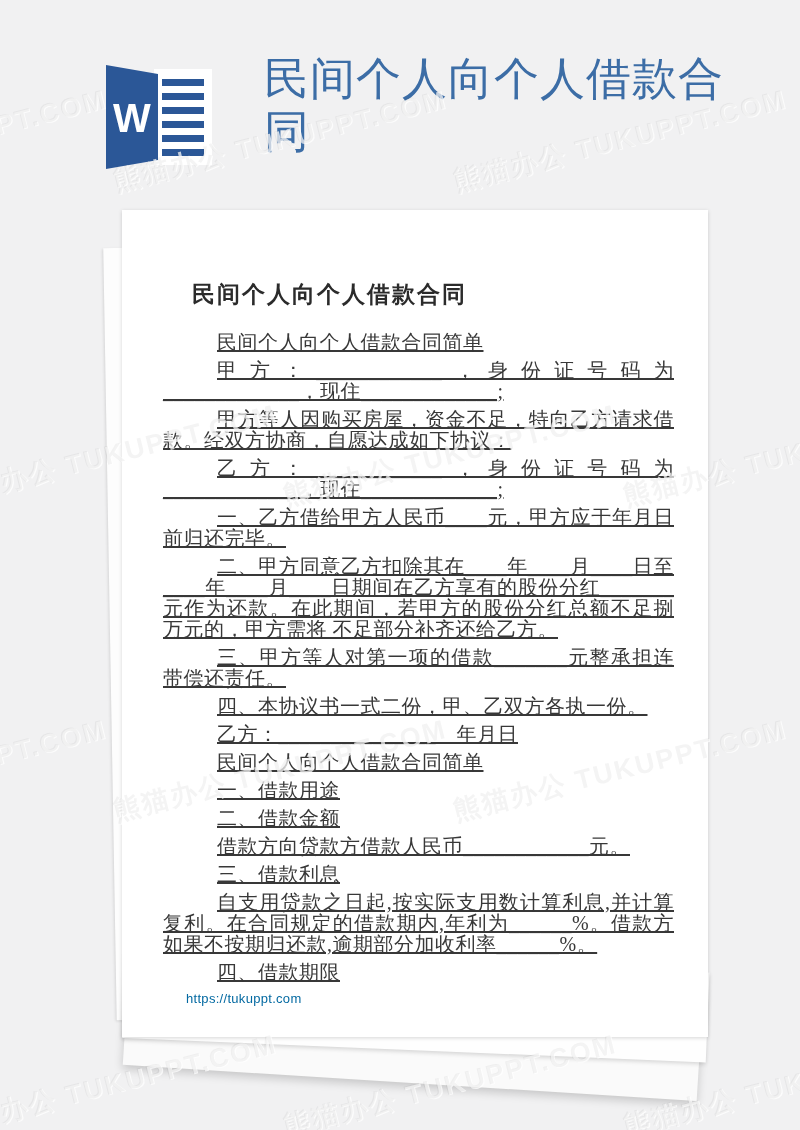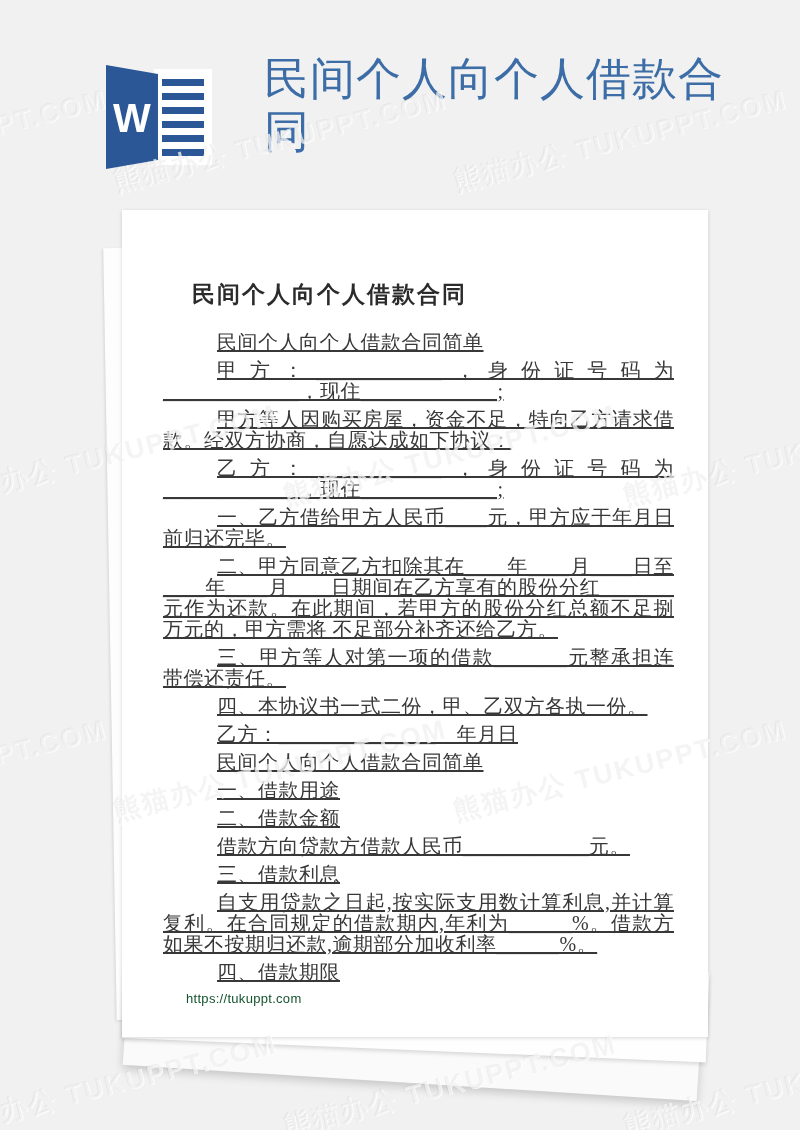--- a/index.html
+++ b/index.html
@@ -43,21 +43,21 @@
     margin:0 0 24px 29px;font-size:23px;line-height:26px;font-weight:600;
     letter-spacing:2px;color:#2b2b2b;
   }
   .doc-para{
     margin:7px 0 0 0;font-size:20px;line-height:21px;color:#383838;
     text-indent:54px;letter-spacing:0.5px;text-align:justify;text-decoration:underline;
   }
   .doc-footer{
     position:absolute;left:64px;bottom:31px;
     font-family:"Liberation Sans","DejaVu Sans",sans-serif;
-    font-size:13px;color:#14532d;letter-spacing:0.3px;
+    font-size:13px;color:#0369a1;letter-spacing:0.3px;
   }
   
   .wm-layer{position:absolute;left:0;top:0;width:800px;height:1130px;z-index:5;pointer-events:none;}
   .wm{
     position:absolute;white-space:nowrap;font-weight:bold;font-size:27px;letter-spacing:2px;
     color:rgba(40,40,40,0.05);
     text-shadow:1px 1px 0 rgba(255,255,255,0.75);
     transform:translate(-50%,-50%) rotate(-14deg);
   }
 </style>

